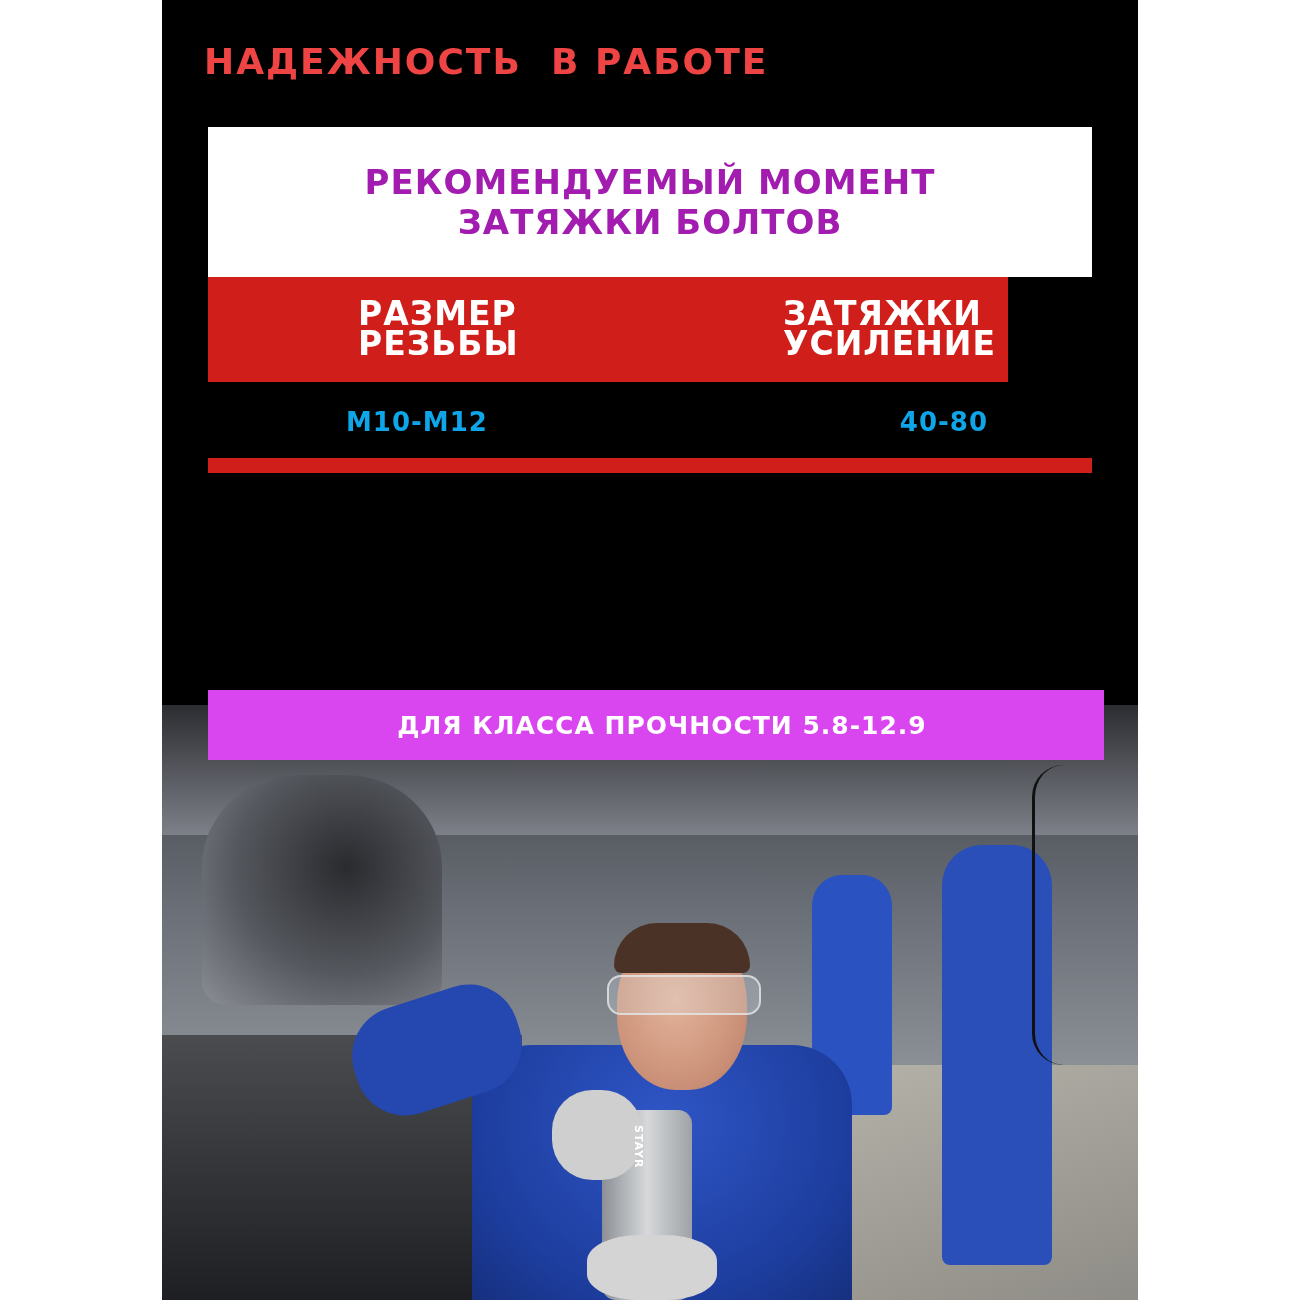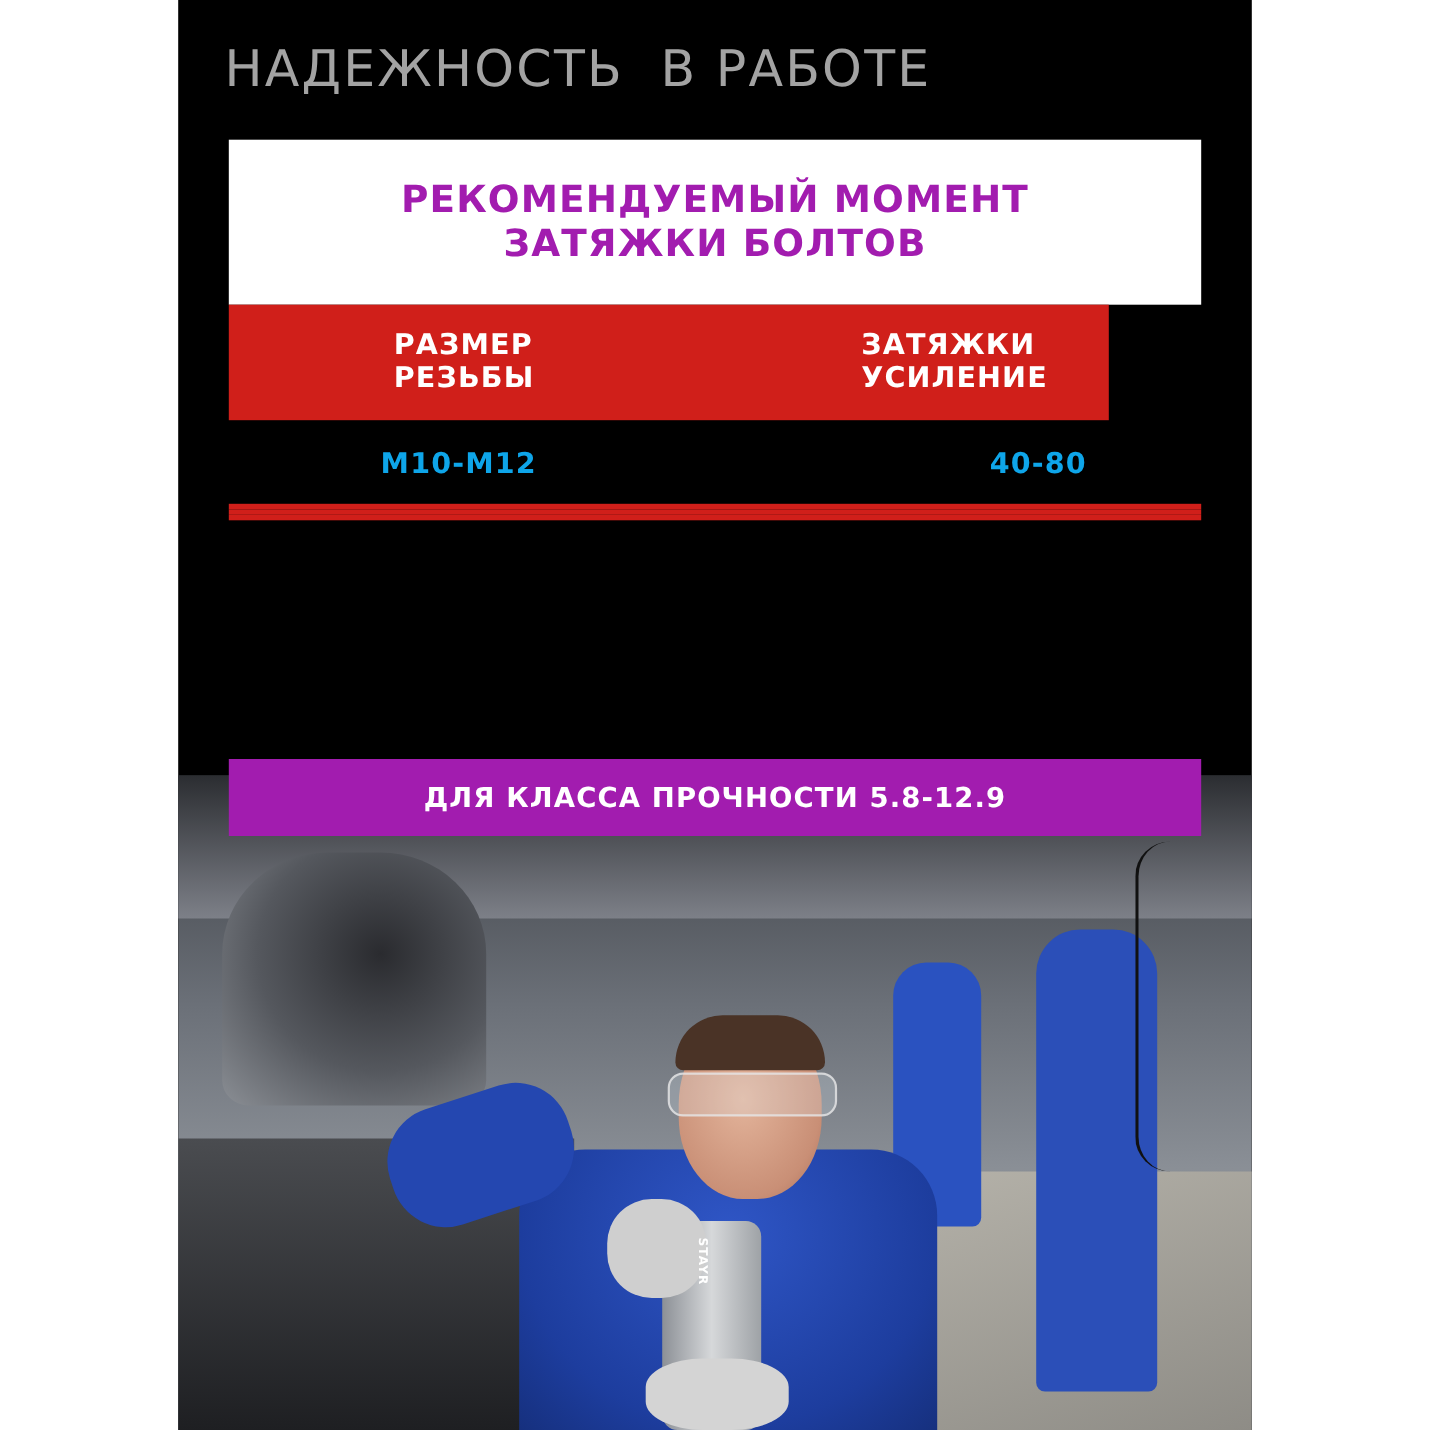--- a/index.html
+++ b/index.html
@@ -1,40 +1,40 @@
 <!DOCTYPE html>
 <html><head>
 <meta charset="utf-8">
 <style>
   html, body { margin: 0; padding: 0; background: #ffffff; }
   body { width: 1300px; height: 1300px; position: relative; overflow: hidden;
          font-family: "DejaVu Sans", "Liberation Sans", sans-serif; }
   .poster { position: absolute; left: 162px; top: 0; width: 976px; height: 1300px;
             background: #000; overflow: hidden; }
-  .title { position: absolute; left: 42px; top: 30px; color: #a3a3a3; font-weight: normal;
-           font-size: 46px; letter-spacing: 2px; line-height: 64px; white-space: pre; }
+  .title { position: absolute; left: 42px; top: 30px; color: #ef4444; font-weight: bold;
+           font-size: 36px; letter-spacing: 2px; line-height: 64px; white-space: pre; }
   .card-white { position: absolute; left: 46px; top: 127px; width: 884px; height: 150px;
                 background: #fff; display: flex; align-items: center; justify-content: center;
                 text-align: center; color: #a21caf; font-weight: bold; font-size: 34px;
                 line-height: 40px; letter-spacing: 1px; }
   .card-white span { display: block; }
   .hdr { position: absolute; left: 46px; top: 277px; width: 800px; height: 105px;
-         background: #d01f1a; color: #fff; font-weight: bold; font-size: 26px; line-height: 30px;
+         background: #d01f1a; color: #fff; font-weight: bold; font-size: 33px; line-height: 30px;
          letter-spacing: 1px; }
   .hdr .c1 { position: absolute; left: 150px; top: 22px; width: 250px; }
   .hdr .c2 { position: absolute; left: 575px; top: 22px; width: 260px; }
   .rows { position: absolute; left: 46px; top: 382px; width: 884px; }
   .row { height: 76px; position: relative; color: #0ea5e9; font-weight: bold; font-size: 26px;
          letter-spacing: 1px; }
   .row .a { position: absolute; left: 138px; top: 25px; }
   .row .b { position: absolute; left: 560px; top: 25px; width: 220px; text-align: right; }
   .sep { height: 5px; background: #d01f1a; }
   .footer { position: absolute; left: 46px; top: 690px; width: 884px; height: 70px;
-            background: #a21caf; color: #fff; font-weight: bold; font-size: 25px;
-            display: flex; align-items: center; justify-content: center; letter-spacing: 1px; }
+            background: #d946ef; color: #fff; font-weight: bold; font-size: 25px;
+            display: flex; align-items: center; justify-content: center; letter-spacing: 1px; padding-left: 12px; }
   .photo { position: absolute; left: 0; top: 705px; width: 976px; height: 595px;
            background: linear-gradient(180deg, #3a3d42 0%, #6b7078 35%, #8a8f96 60%, #5c6066 100%); }
   .ceiling { position:absolute; left:0; top:0; width:976px; height:130px;
              background: linear-gradient(180deg,#2b2d31,#7d8088); }
   .floor { position:absolute; left:560px; top:360px; width:416px; height:235px;
            background: linear-gradient(160deg,#b9b6ad,#8e8c86); }
   .car { position:absolute; left:40px; top:70px; width:240px; height:230px;
          background: radial-gradient(ellipse at 60% 40%, #2a2b2f 0%, #55585e 55%, #8b8f95 100%);
          border-radius: 40% 40% 10% 10%; }
   .chassis { position:absolute; left:0; top:330px; width:360px; height:265px;

